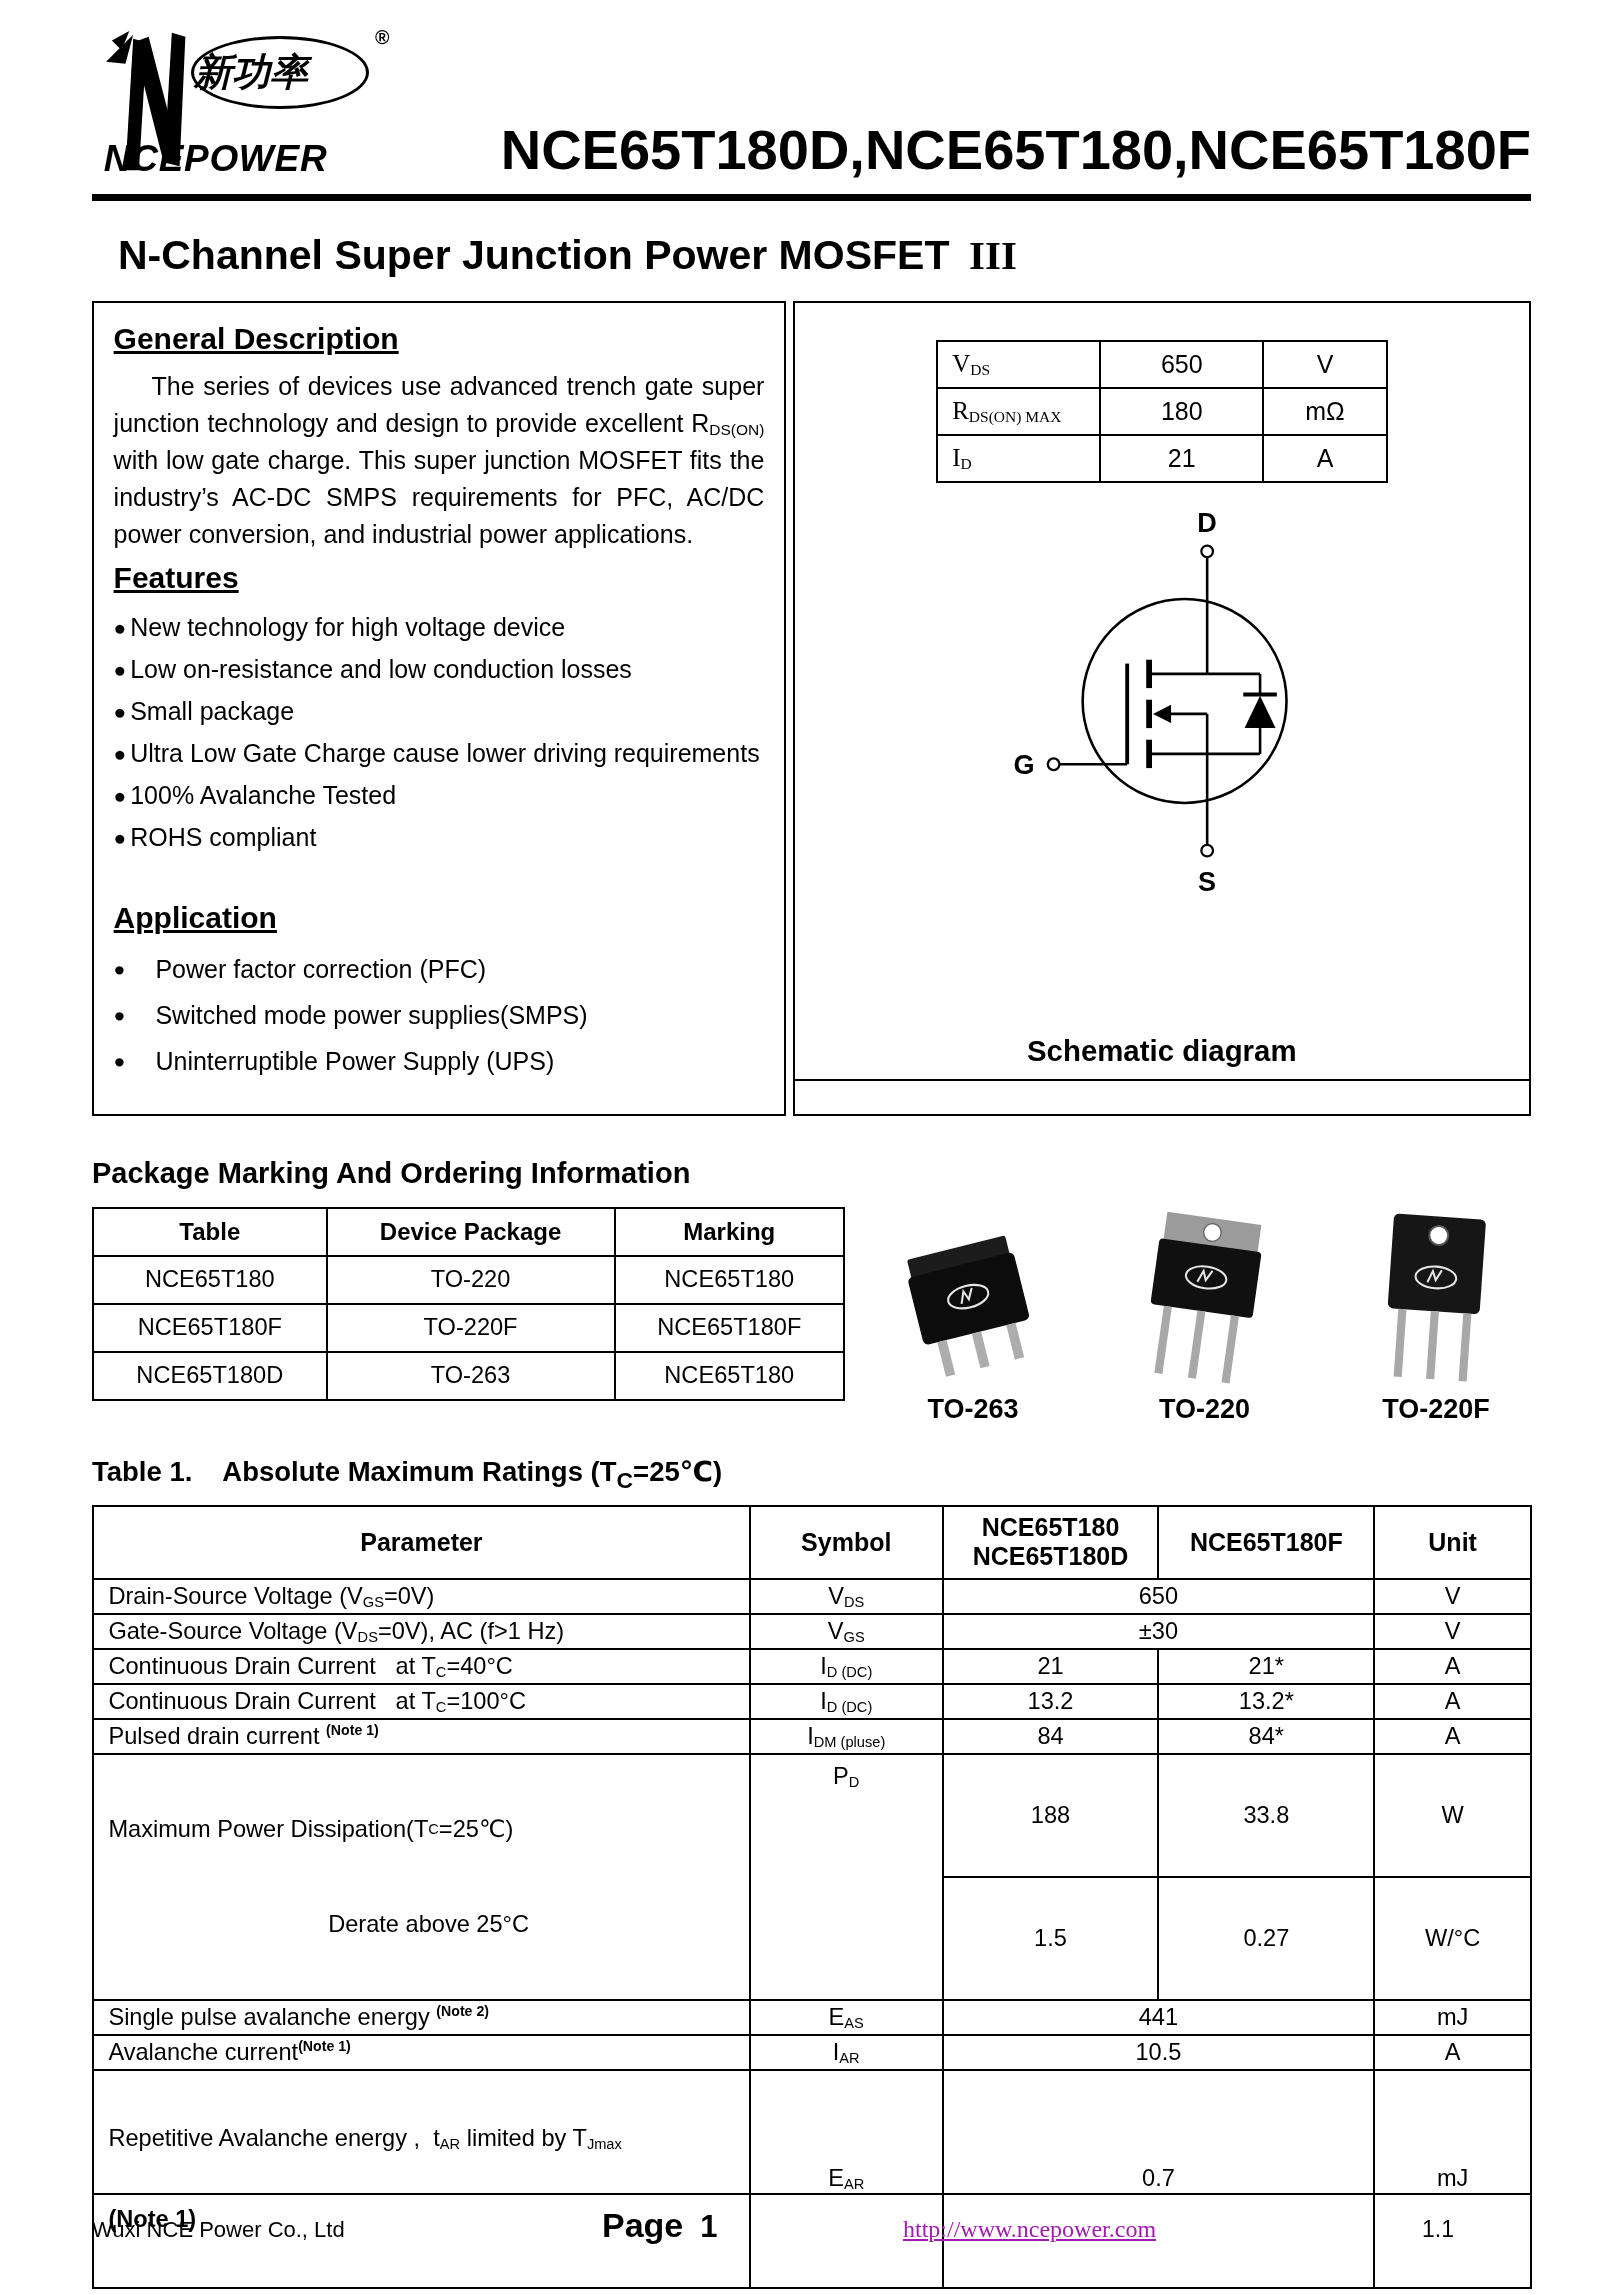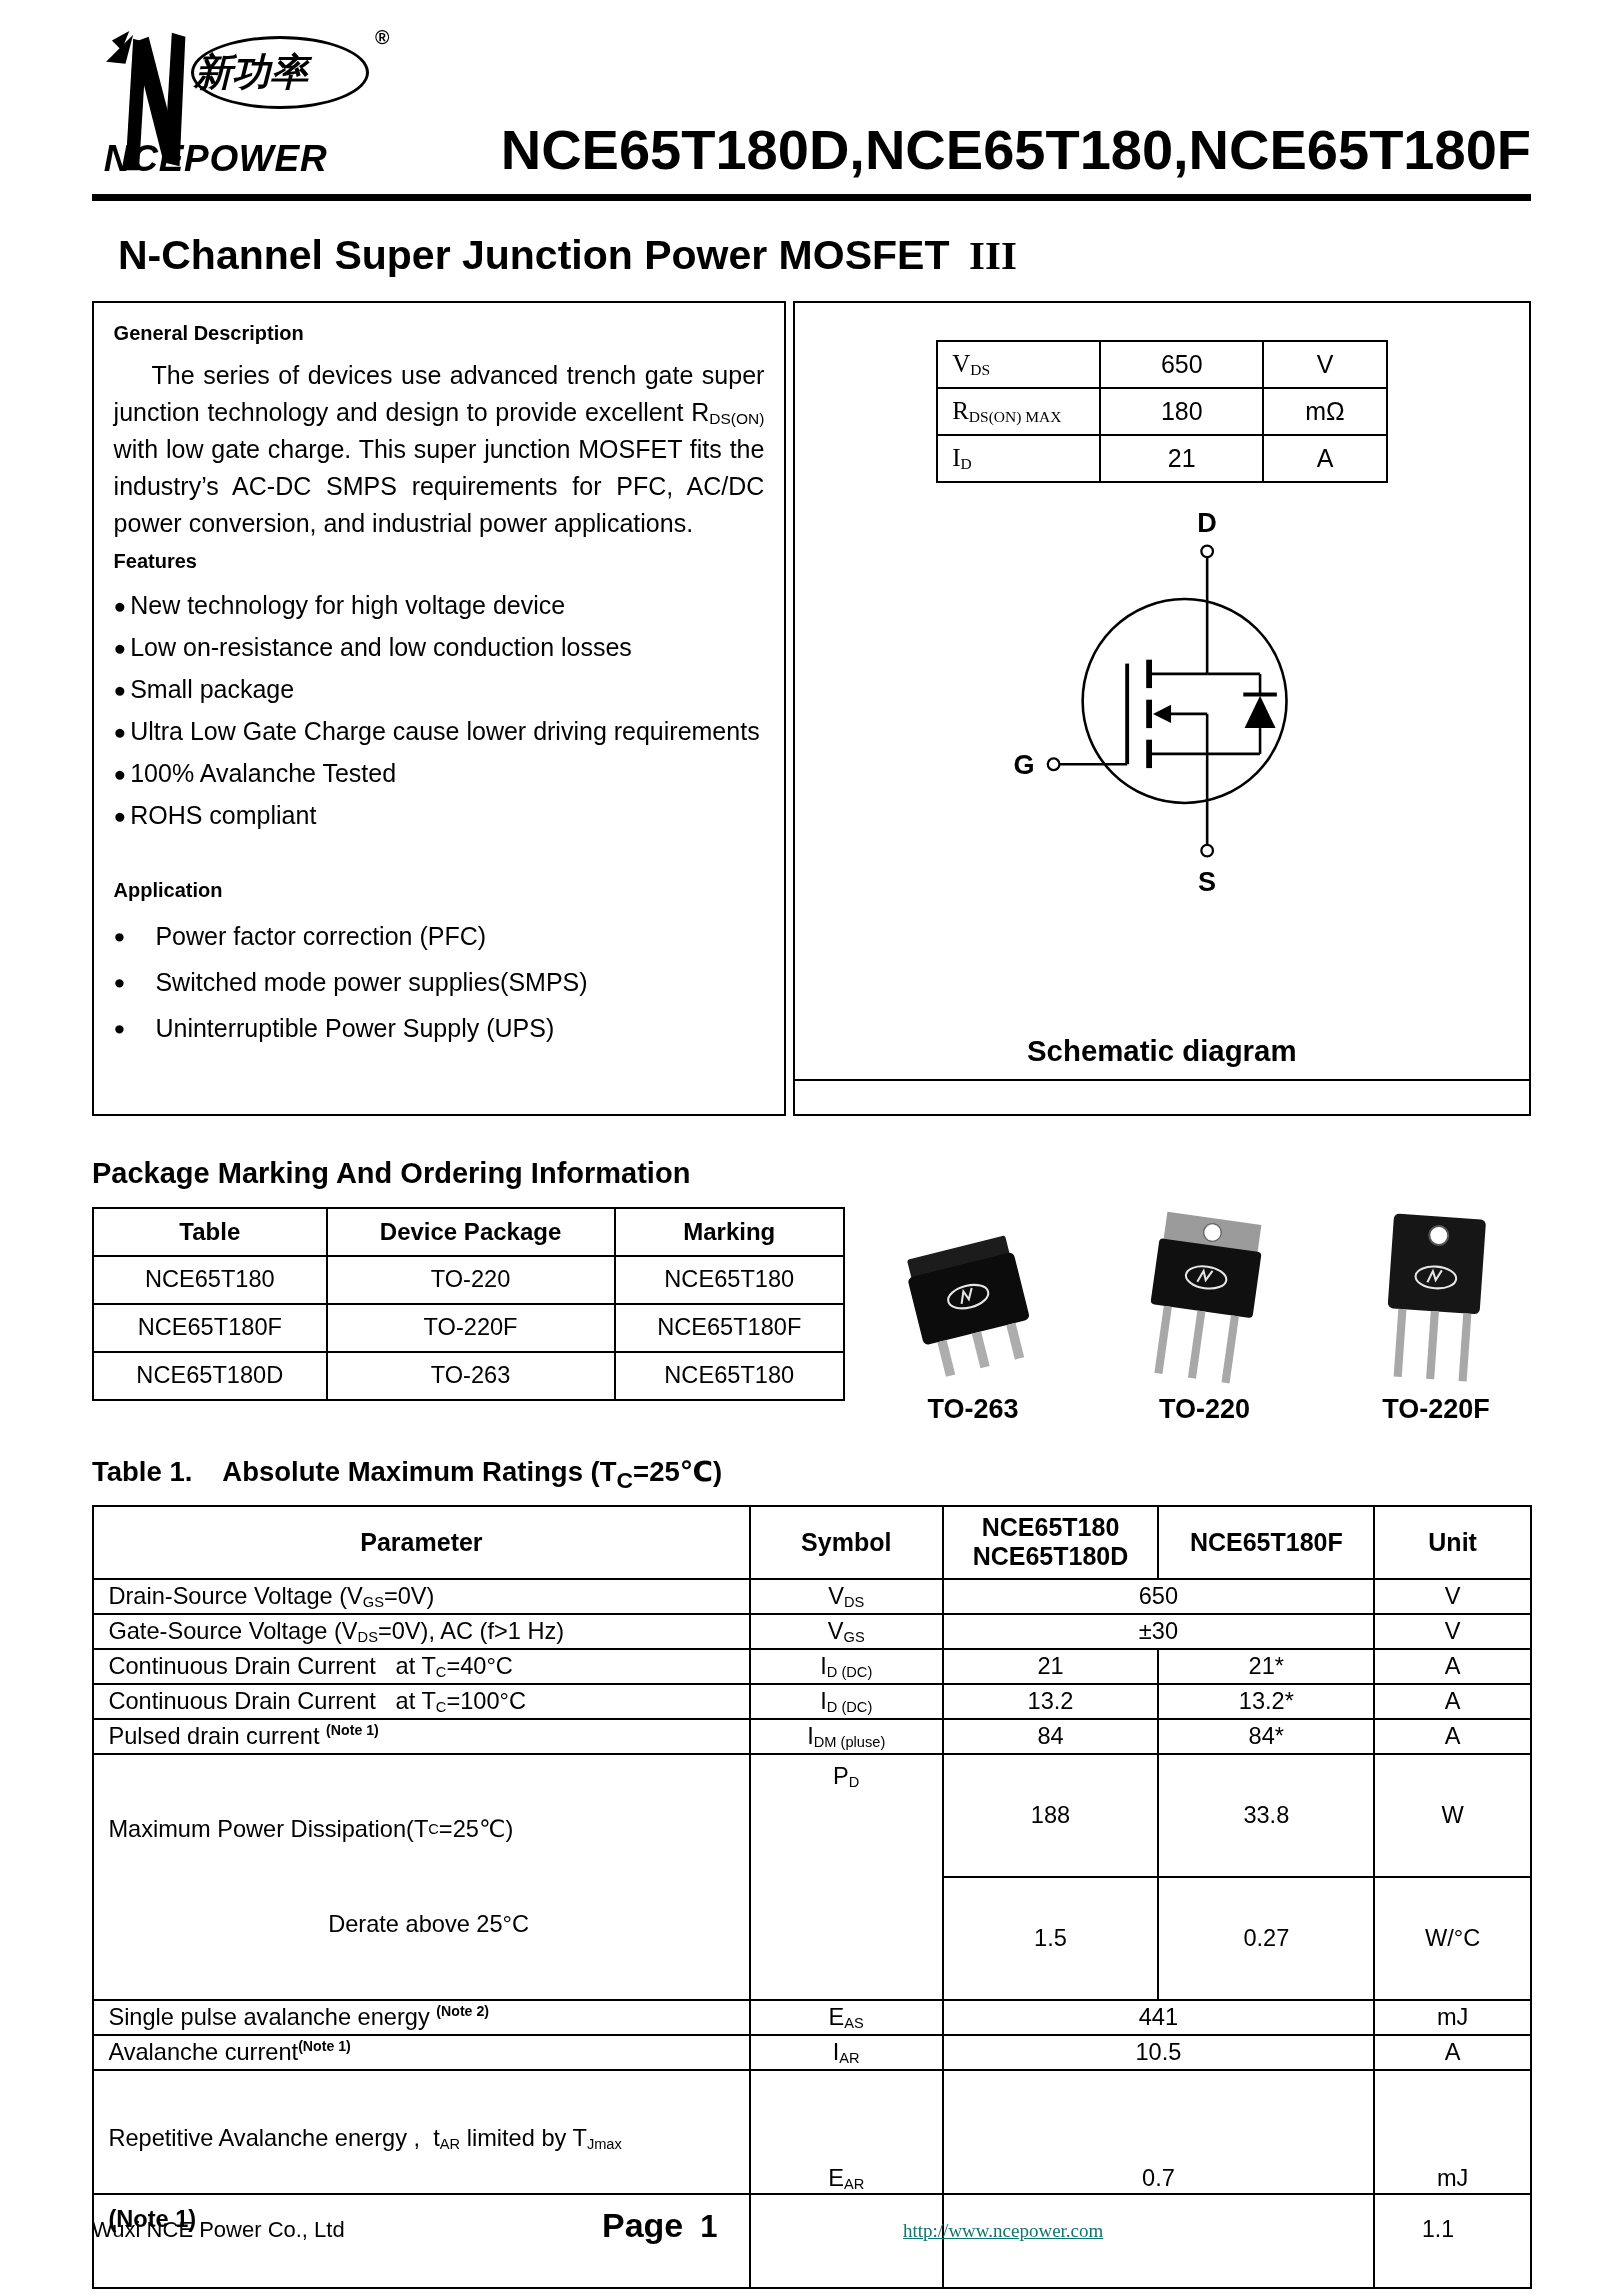--- a/index.html
+++ b/index.html
@@ -21,21 +21,21 @@
 
   
   h1.main-title { margin:30px 0 22px 26px; font-size:41px; font-weight:bold; }
   .numeral { font-family:"Liberation Serif","DejaVu Serif",serif; margin-left:19.6px; }
 
   
   .boxes { display:flex; gap:6.5px; height:815px; }
   .box { border:2px solid #000; background:#fff; }
   .box-left { width:694px; flex:none; padding:11.8px 19.6px 0 19.6px; }
   .box-right { flex:1; position:relative; }
-  .box-left h2 { font-size:20px; font-weight:bold; margin:7.9px 0 11.8px 0; }
+  .box-left h2 { font-size:30px; font-weight:bold; margin:7.9px 0 11.8px 0;text-decoration:underline; }
   .desc { font-size:25px; line-height:37px; text-align:justify; text-indent:38px; }
   .desc sub, .spec sub, .t1 sub { font-size:0.62em; line-height:0; vertical-align:-0.22em;text-align:right; }
   ul.blist { list-style:none; }
   ul.blist li { display:flex; align-items:center; min-height:42px; font-size:25px; }
   ul.blist .dot { font-size:21px; margin-right:3.9px; }
   h2.app-h { margin-top:42px !important; }
   ul.app li { min-height:46px; }
   ul.app .dot { margin-right:30px; font-size:19.6px; }
 
   
@@ -82,21 +82,21 @@
   tr.ear td { height:89px; }
   td.param .line2 { font-weight:bold; }
 
   
   .footer { position:absolute; left:92px; right:92px; top:2193px; border-top:2.6px solid #000; padding-top:10.5px; }
   .footer-row { display:flex; align-items:baseline; }
   .company { flex:0 0 510px; font-size:22px; }
   .page-group { flex:0 0 301px; }
   .pl { font-size:34px; font-weight:bold; }
   .pn { font-size:31px; font-weight:bold; margin-left:17px; }
-  .url { flex:1; font-family:"Liberation Serif","DejaVu Serif",serif; font-size:19px; color:#0f766e;
+  .url { flex:1; font-family:"Liberation Serif","DejaVu Serif",serif; font-size:24px; color:#a21caf;
          text-decoration:underline; }
   .ver { flex:none; margin-right:77px; font-family:Liberation Sans, sans-serif; font-size:23px; }
 </style>
 </head>
 <body>
 
 <div class="page">
   <div class="content">
 
     <div class="header">

